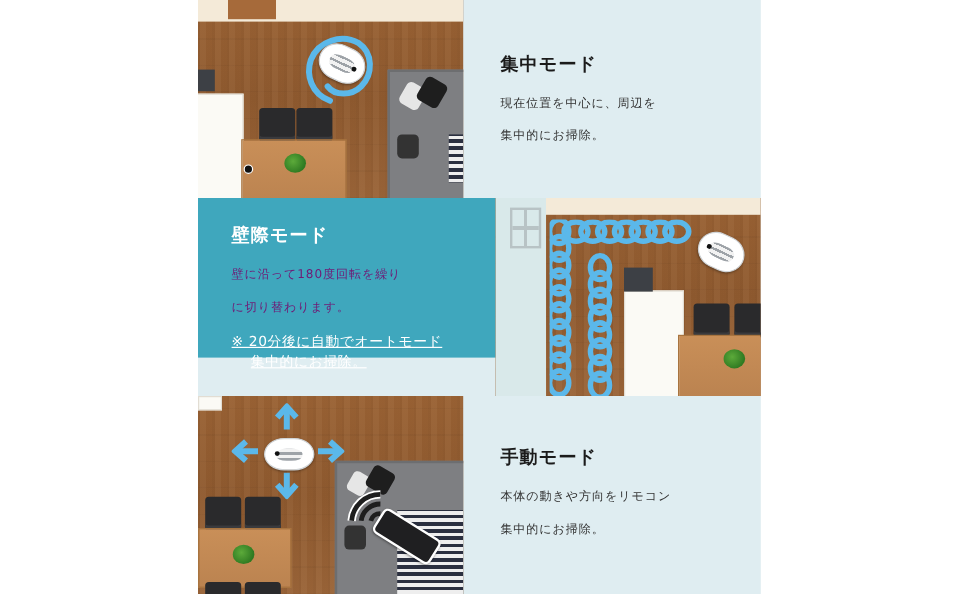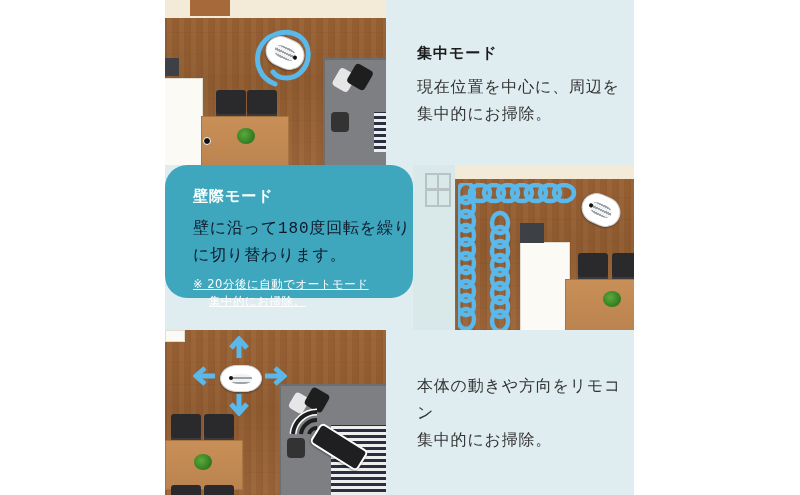--- a/index.html
+++ b/index.html
@@ -23,24 +23,24 @@
   .pillow { position:absolute; border-radius:4px; }
   .rug { position:absolute; background: repeating-linear-gradient(0deg, #eeeeee 0 3px, #2a2f3f 3px 6px); }
 
   .robot { position:absolute; background:#ffffff; border-radius: 40% / 50%; border:1px solid #cfd3d6; box-shadow: 0 1px 2px rgba(0,0,0,0.35); }
   .robot::before { content:""; position:absolute; left:22%; right:22%; top:30%; bottom:30%; background: repeating-linear-gradient(0deg, #9ea3a8 0 2px, #f2f2f2 2px 5px); border-radius: 40%; }
   .robot .dot { position:absolute; width:4px; height:4px; background:#111; border-radius:50%; }
 
   
   .text-block { position:absolute; }
   .mode-title { font-weight: bold; font-size: 15px; letter-spacing: 1px; color: #1b1b1b; margin: 0 0 10px 0; }
-  .mode-desc { font-size: 16px; color: #333; line-height: 27px; letter-spacing: 0.8px; }
-  .teal { position:absolute; left:0; top:165px; width:248px; height:133px; background:#3fa7bd;border-radius:22px; }
+  .mode-desc { font-size: 10px; color: #333; line-height: 27px; letter-spacing: 0.8px; }
+  .teal { position:absolute; left:0; top:165px; width:248px; height:133px; background:#3fa7bd; }
   .teal .mode-title { color: #ffffff; }
-  .teal .mode-desc { color: #0f172a; font-family: Liberation Mono, monospace; }
+  .teal .mode-desc { color: #701a75; }
   .teal .mode-note { color:#ffffff; font-size: 11.5px; line-height: 17px; letter-spacing: 0.5px; margin-top: 6px; text-decoration: underline; }
   .teal .mode-note .indent { display:block; padding-left: 16px; }
 
   svg { display:block; }
 </style>
 </head>
 <body>
 
 <div class="canvas">
 
@@ -174,16 +174,17 @@
       <g fill="none" stroke="#1e1e1e" stroke-width="4">
           <path d="M4 26 A24 24 0 0 1 28 4"></path>
           <path d="M12 26 A16 16 0 0 1 28 12"></path>
           <path d="M20 26 A8 8 0 0 1 28 20"></path>
         </g>
     </svg>
     <div style="position:absolute;left:146px;top:105px;width:52px;height:20px;background:#1f1f21;border:2px solid #ffffff;border-radius:5px;transform:rotate(32deg);box-shadow:0 1px 2px rgba(0,0,0,0.4);"></div>
   </div>
 
   <div class="text-block" style="left:252px;top:372px;">
+    <div class="mode-title">手動モード</div>
     <div class="mode-desc">本体の動きや方向をリモコン</div>
     <div class="mode-desc">集中的にお掃除。</div>
   </div>
 </div>
 
 </body></html>

